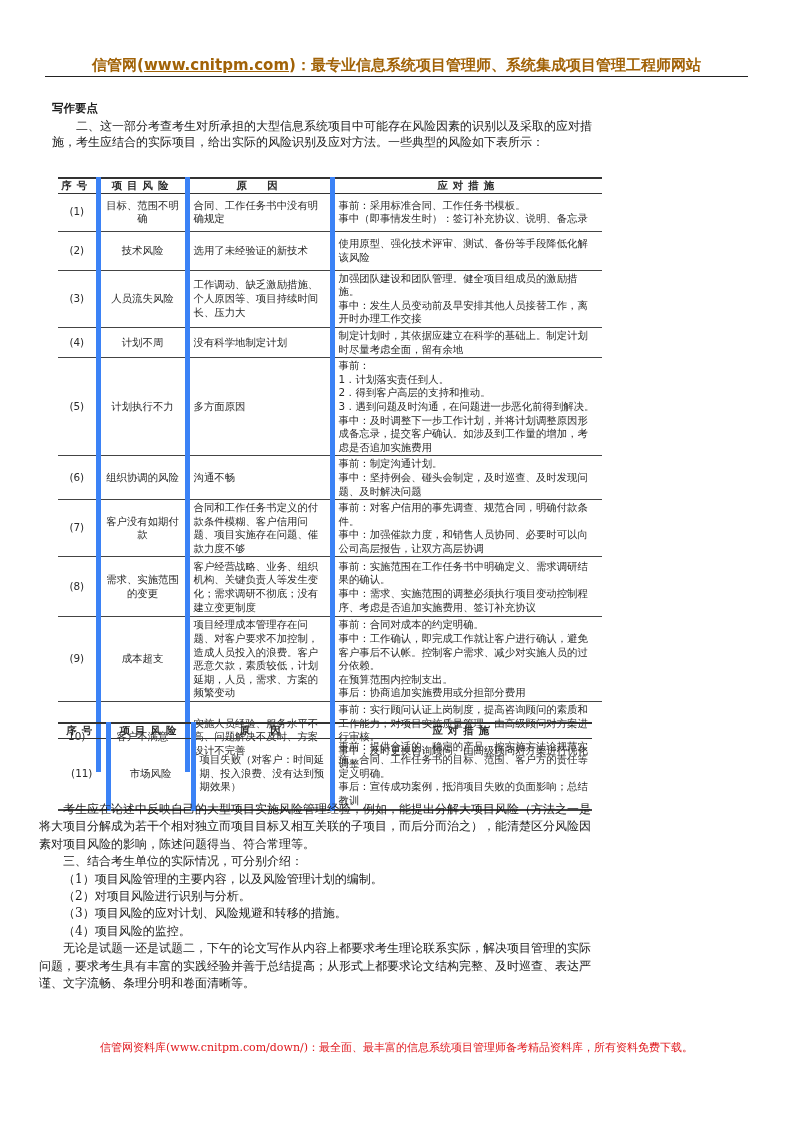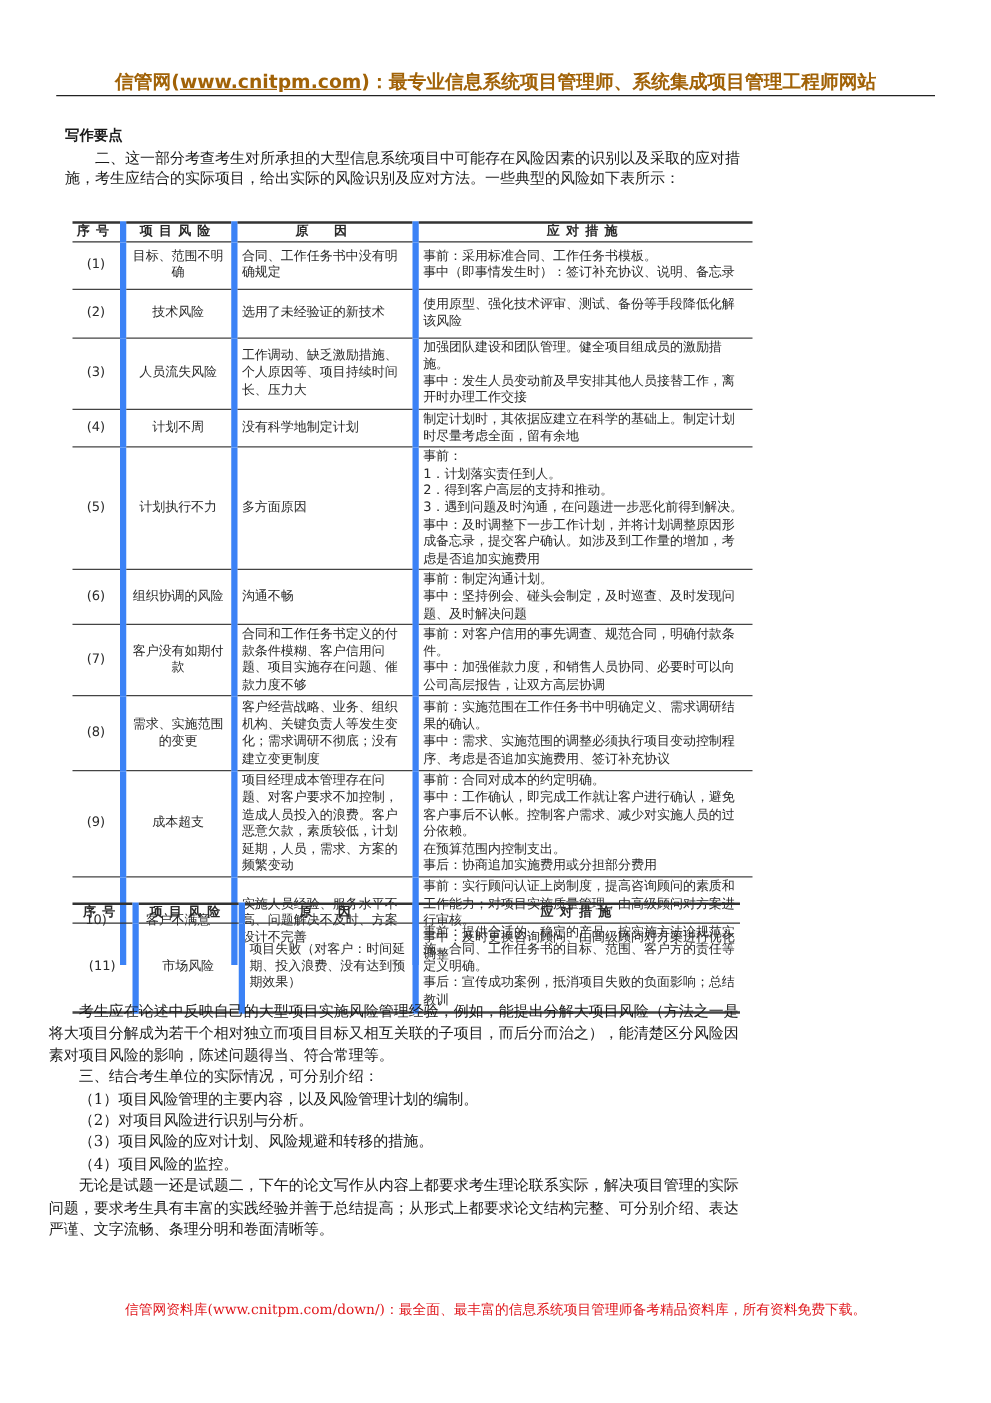--- a/index.html
+++ b/index.html
@@ -184,16 +184,16 @@
     </tbody>
 </table>
 
 <div class="doc2">
   <p class="indent">考生应在论述中反映自己的大型项目实施风险管理经验，例如，能提出分解大项目风险（方法之一是将大项目分解成为若干个相对独立而项目目标又相互关联的子项目，而后分而治之），能清楚区分风险因素对项目风险的影响，陈述问题得当、符合常理等。</p>
   <p class="indent">三、结合考生单位的实际情况，可分别介绍：</p>
   <p class="indent">（1）项目风险管理的主要内容，以及风险管理计划的编制。</p>
   <p class="indent">（2）对项目风险进行识别与分析。</p>
   <p class="indent">（3）项目风险的应对计划、风险规避和转移的措施。</p>
   <p class="indent">（4）项目风险的监控。</p>
-  <p class="indent">无论是试题一还是试题二，下午的论文写作从内容上都要求考生理论联系实际，解决项目管理的实际问题，要求考生具有丰富的实践经验并善于总结提高；从形式上都要求论文结构完整、可分别介绍、表达严谨、文字流畅、条理分明和卷面清晰等。</p>
+  <p class="indent">无论是试题一还是试题二，下午的论文写作从内容上都要求考生理论联系实际，解决项目管理的实际问题，要求考生具有丰富的实践经验并善于总结提高；从形式上都要求论文结构完整、及时巡查、表达严谨、文字流畅、条理分明和卷面清晰等。</p>
 </div>
 
 <div class="footer">信管网资料库(www.cnitpm.com/down/)：最全面、最丰富的信息系统项目管理师备考精品资料库，所有资料免费下载。</div>
 
 </body></html>

